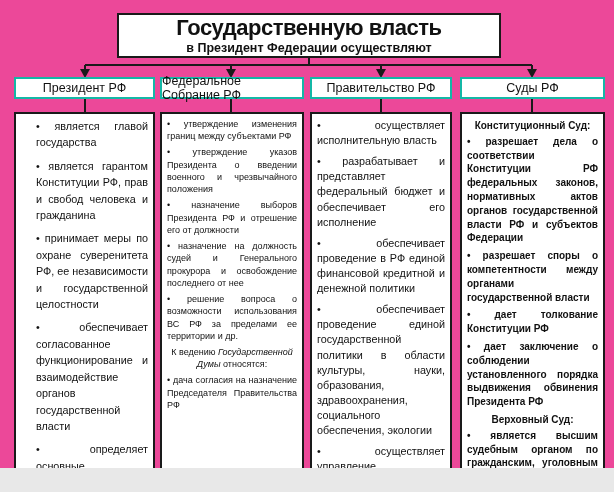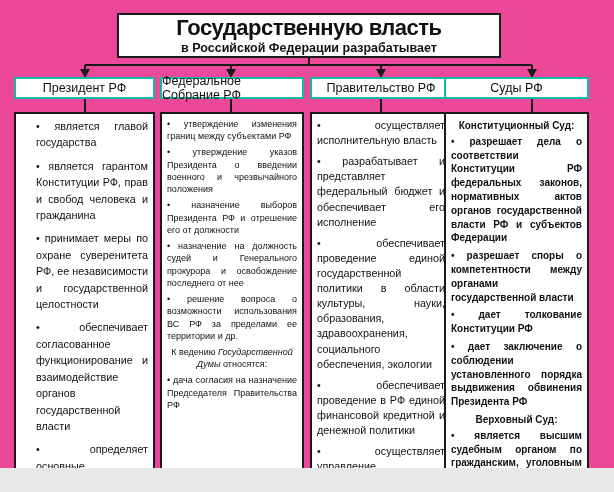--- a/index.html
+++ b/index.html
@@ -34,21 +34,21 @@
   .content{
     position:absolute;top:112px;height:368px;
     border:2px solid #1a1a1a;background:#fff;box-sizing:border-box;
     padding:4px 5px 3px 5px;
     text-align:justify;
     overflow:hidden;
   }
   .c0{left:14px;width:141px;}
   .c1{left:160px;width:144px;}
   .c2{left:310px;width:142px;}
-  .c3{left:444px;width:145px;}
+  .c3{left:460px;width:145px;}
   .content.c0{font-size:10.8px;line-height:1.52;padding-left:20px;}
   .content.c0 .bullet-item{margin-bottom:7px;}
   .content.c1{font-size:9px;line-height:1.36;}
   .content.c1 .bullet-item{margin-bottom:4px;}
   .content.c1 .sub-heading{margin:3px 0 4px 0;}
   .content.c2{font-size:10.8px;line-height:1.4;}
   .content.c2 .bullet-item{margin-bottom:6px;}
   .content.c3{font-size:10px;line-height:1.38;font-weight:bold;}
   .content.c3 .bullet-item{margin-bottom:4px;}
   .content.c3 .sub-heading{margin:1px 0 2px 0;}
@@ -64,21 +64,21 @@
     <path d="M309 58 V65 M85 65 H532 M85 65 V71 M231 65 V71 M381 65 V71 M532 65 V71
              M85 99 V112 M231 99 V112 M381 99 V112 M532 99 V112" stroke="#1a1a1a" stroke-width="2" fill="none"></path>
     <path d="M80 69 h10 l-5 9 z" fill="#1a1a1a"></path>
     <path d="M226 69 h10 l-5 9 z" fill="#1a1a1a"></path>
     <path d="M376 69 h10 l-5 9 z" fill="#1a1a1a"></path>
     <path d="M527 69 h10 l-5 9 z" fill="#1a1a1a"></path>
   </svg>
 
   <div class="box title-box">
     <div class="title-main">Государственную власть</div>
-    <div class="title-sub">в Российской Федерации разрабатывает</div>
+    <div class="title-sub">в Президент Федерации осуществляют</div>
   </div>
 
   <div class="hdr c0">
     <span>Президент РФ</span>
   </div>
   <div class="hdr c1">
     <span>Федеральное Собрание РФ</span>
   </div>
   <div class="hdr c2">
     <span>Правительство РФ</span>
@@ -99,22 +99,22 @@
       <div class="bullet-item">•&nbsp;утверждение указов Президента о введении военного и чрезвычайного положения</div>
       <div class="bullet-item">•&nbsp;назначение выборов Президента РФ и отрешение его от должности</div>
       <div class="bullet-item">•&nbsp;назначение на должность судей и Генерального прокурора и освобождение последнего от нее</div>
       <div class="bullet-item">•&nbsp;решение вопроса о возможности использования ВС РФ за пределами ее территории и др.</div>
       <div class="sub-heading">К ведению <i>Государственной Думы</i> относятся:</div>
       <div class="bullet-item">•&nbsp;дача согласия на назначение Председателя Правительства РФ</div>
     </div>
   <div class="content c2">
       <div class="bullet-item">•&nbsp;осуществляет исполнительную власть</div>
       <div class="bullet-item">•&nbsp;разрабатывает и представляет федеральный бюджет и обеспечивает его исполнение</div>
+      <div class="bullet-item">•&nbsp;обеспечивает проведение в РФ единой финансовой кредитной и денежной политики</div>
       <div class="bullet-item">•&nbsp;обеспечивает проведение единой государственной политики в области культуры, науки, образования, здравоохранения, социального обеспечения, экологии</div>
-      <div class="bullet-item">•&nbsp;обеспечивает проведение в РФ единой финансовой кредитной и денежной политики</div>
       <div class="bullet-item">•&nbsp;осуществляет управление федеральной собственностью</div>
     </div>
   <div class="content c3">
       <div class="sub-heading">Конституционный Суд:</div>
       <div class="bullet-item">•&nbsp;разрешает дела о соответствии Конституции РФ федеральных законов, нормативных актов органов государственной власти РФ и субъектов Федерации</div>
       <div class="bullet-item">•&nbsp;разрешает споры о компетентности между органами государственной власти</div>
       <div class="bullet-item">•&nbsp;дает толкование Конституции РФ</div>
       <div class="bullet-item">•&nbsp;дает заключение о соблюдении установленного порядка выдвижения обвинения Президента РФ</div>
       <div class="sub-heading">Верховный Суд:</div>
       <div class="bullet-item">•&nbsp;является высшим судебным органом по гражданским, уголовным и иным делам, подсудным судам общей юрисдикции</div>

